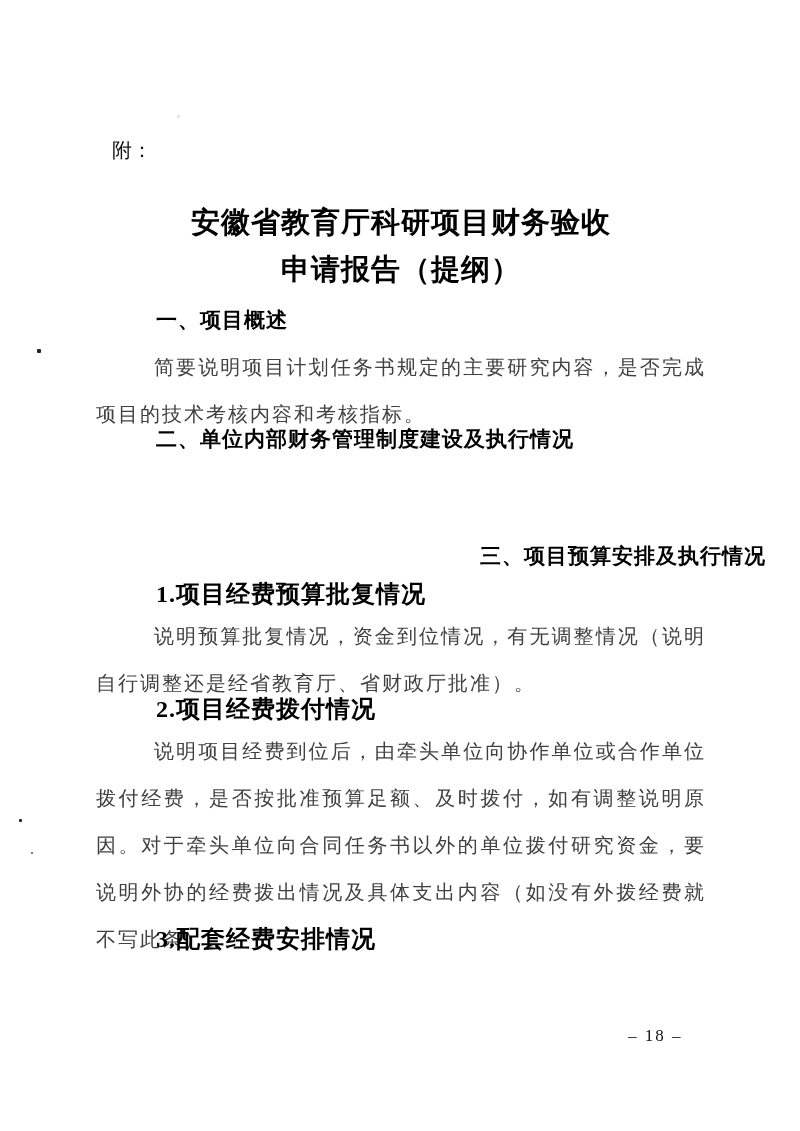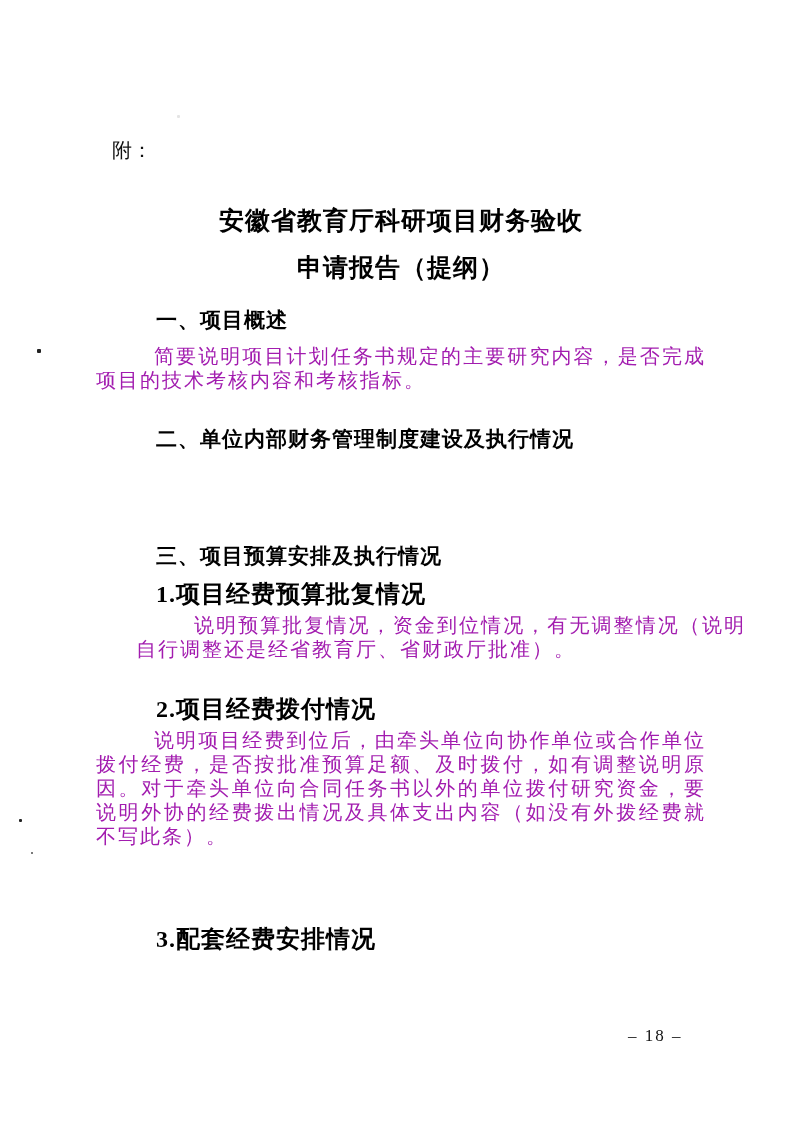--- a/index.html
+++ b/index.html
@@ -31,21 +31,21 @@
     line-height: 28px;
     font-weight: 400;
     color: #111;
   }
   .doc-title {
     position: absolute;
     left: 96px;
     top: 180px;
     width: 610px;
     text-align: center;
-    font-size: 25px;
+    font-size: 29px;
     line-height: 47px;
     font-weight: 700;
     color: #000;
     letter-spacing: 1px;
     font-family: "Liberation Serif", "DejaVu Serif", serif;
   }
   .sec-heading {
     font-size: 21px;
     line-height: 38px;
     font-weight: 700;
@@ -58,25 +58,25 @@
     font-size: 24px;
     line-height: 38px;
     font-weight: 700;
     color: #000;
     padding-left: 60px;
     letter-spacing: 1px;
     font-family: "Liberation Serif", "DejaVu Serif", serif;
   }
   .para {
     font-size: 20px;
-    line-height: 24px;
+    line-height: 47px;
     letter-spacing: 2px;
     text-indent: 58px;
     text-align: justify;
-    color: #a21caf;
+    color: #404040;
   }
   .page-number {
     position: absolute;
     left: 628px;
     top: 1024px;
     font-size: 17px;
     line-height: 24px;
     letter-spacing: 2px;
     color: #111;
     font-family: "Liberation Serif", "DejaVu Serif", serif;
@@ -103,25 +103,25 @@
     <span>申请报告（提纲）</span>
   </h1>
 
   <h2 class="block sec-heading" style="top:301px;">一、项目概述</h2>
 
   <p class="block para" style="top:344px;">简要说明项目计划任务书规定的主要研究内容，是否完成项目的技术考核内容和考核指标。</p>
 
   <h2 class="block sec-heading" style="top:420px;">二、单位内部财务管理制度建设及执行情况</h2>
 
 
-  <h2 class="block sec-heading" style="top:537px;">三、项目预算安排及执行情况</h2>
+  <h2 class="block sec-heading" style="top:537px;text-align:right;">三、项目预算安排及执行情况</h2>
 
   <h3 class="block sub-heading" style="top:575px;">1.项目经费预算批复情况</h3>
 
-  <p class="block para" style="top:613px;margin-left:40px;">说明预算批复情况，资金到位情况，有无调整情况（说明自行调整还是经省教育厅、省财政厅批准）。</p>
+  <p class="block para" style="top:613px;">说明预算批复情况，资金到位情况，有无调整情况（说明自行调整还是经省教育厅、省财政厅批准）。</p>
 
   <h3 class="block sub-heading" style="top:690px;">2.项目经费拨付情况</h3>
 
   <p class="block para" style="top:728px;">说明项目经费到位后，由牵头单位向协作单位或合作单位拨付经费，是否按批准预算足额、及时拨付，如有调整说明原因。对于牵头单位向合同任务书以外的单位拨付研究资金，要说明外协的经费拨出情况及具体支出内容（如没有外拨经费就不写此条）。</p>
 
   <h3 class="block sub-heading" style="top:920px;">3.配套经费安排情况</h3>
 
   <div class="page-number">– 18 –</div>
 
   <span class="speck speck-1"></span>

